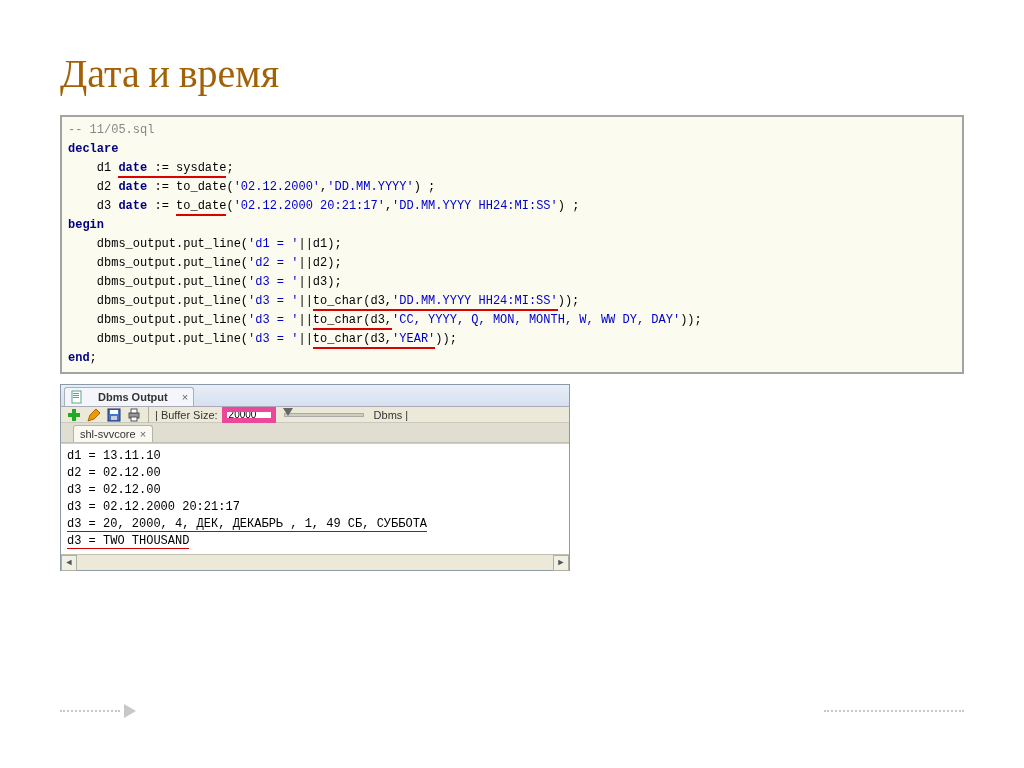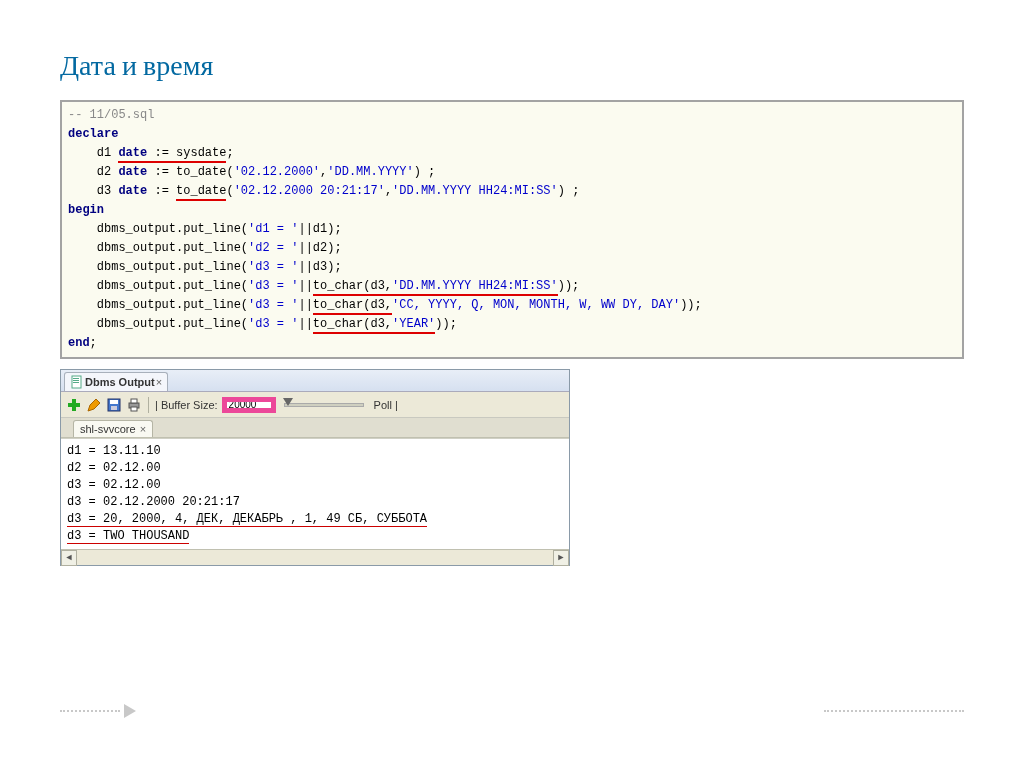--- a/index.html
+++ b/index.html
@@ -10,22 +10,22 @@
     width: 1024px;
     height: 768px;
     overflow: hidden;
     position: relative;
   }
   .slide {
     padding: 50px 60px 40px 60px;
   }
   .title {
     font-family: "Cambria", "Georgia", serif;
-    font-size: 28px;
-    color: #0369a1;
+    font-size: 40px;
+    color: #a16207;
     font-weight: 400;
     margin: 0 0 18px 0;
   }
   .code-block {
     background: #fbfbf0;
     border: 2px solid #a3a3a3;
     font-family: "Courier New", monospace;
     font-size: 12px;
     line-height: 19px;
     padding: 4px 6px;
@@ -52,37 +52,37 @@
     height: 22px;
   }
   .panel-tab {
     background: #f4f6fb;
     border: 1px solid #a8b0bb;
     border-bottom: none;
     border-radius: 3px 3px 0 0;
     padding: 2px 5px;
     display: flex;
     align-items: center;
-    gap: 1px;
+    gap: 14px;
     font-weight: bold;
     color: #333;
   }
   .tab-close { color: #666; font-weight: normal; cursor: default; }
   .doc-icon {
     width: 14px; height: 14px;
     display: inline-block;
   }
   .toolbar {
     display: flex;
     align-items: center;
     gap: 4px;
     padding: 3px 5px;
     background: #ece9d8;
     border-bottom: 1px solid #c9c9c0;
-    height: 26px;
+    height: 16px;
   }
   .tb-btn { width: 16px; height: 16px; display: inline-flex; align-items: center; justify-content: center; }
   .divider { width:1px; height:16px; background:#b0b0a0; margin:0 2px; }
   .buf-label { font-size: 11px; color: #333; }
   .buf-input {
     width: 54px;
     height: 16px;
     font-size: 10px;
     border: 5px solid #ec4899;
     background: #fff;
@@ -210,21 +210,21 @@
             <rect x="5" y="2" width="6" height="4" fill="#fff" stroke="#555"></rect>
             <rect x="5" y="10" width="6" height="4" fill="#fff" stroke="#555"></rect>
           </svg>
         </span>
       <span class="divider"></span>
       <span class="buf-label">| Buffer Size:</span>
       <input class="buf-input" value="20000" style="">
       <div class="slider-track">
           <div class="slider-thumb"></div>
         </div>
-      <span class="poll-label">Poll |</span>
+      <span class="poll-label">Dbms |</span>
     </div>
     <div class="sub-tabbar">
       <div class="sub-tab">
         <span>shl-svvcore</span>
         <span class="tab-close">×</span>
       </div>
     </div>
     <div class="output-text"><span>d1 = 13.11.10</span>
 <span>d2 = 02.12.00</span>
 <span>d3 = 02.12.00</span>

